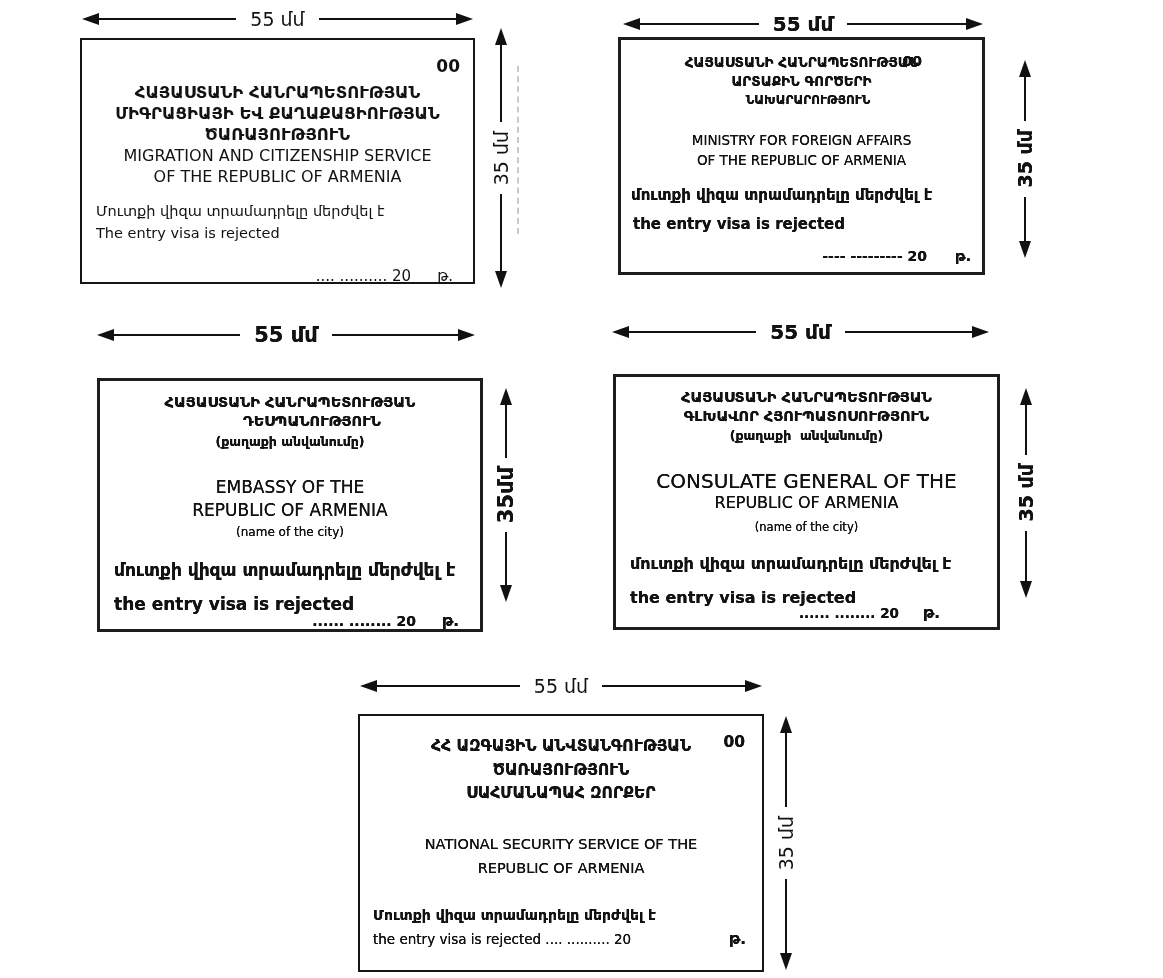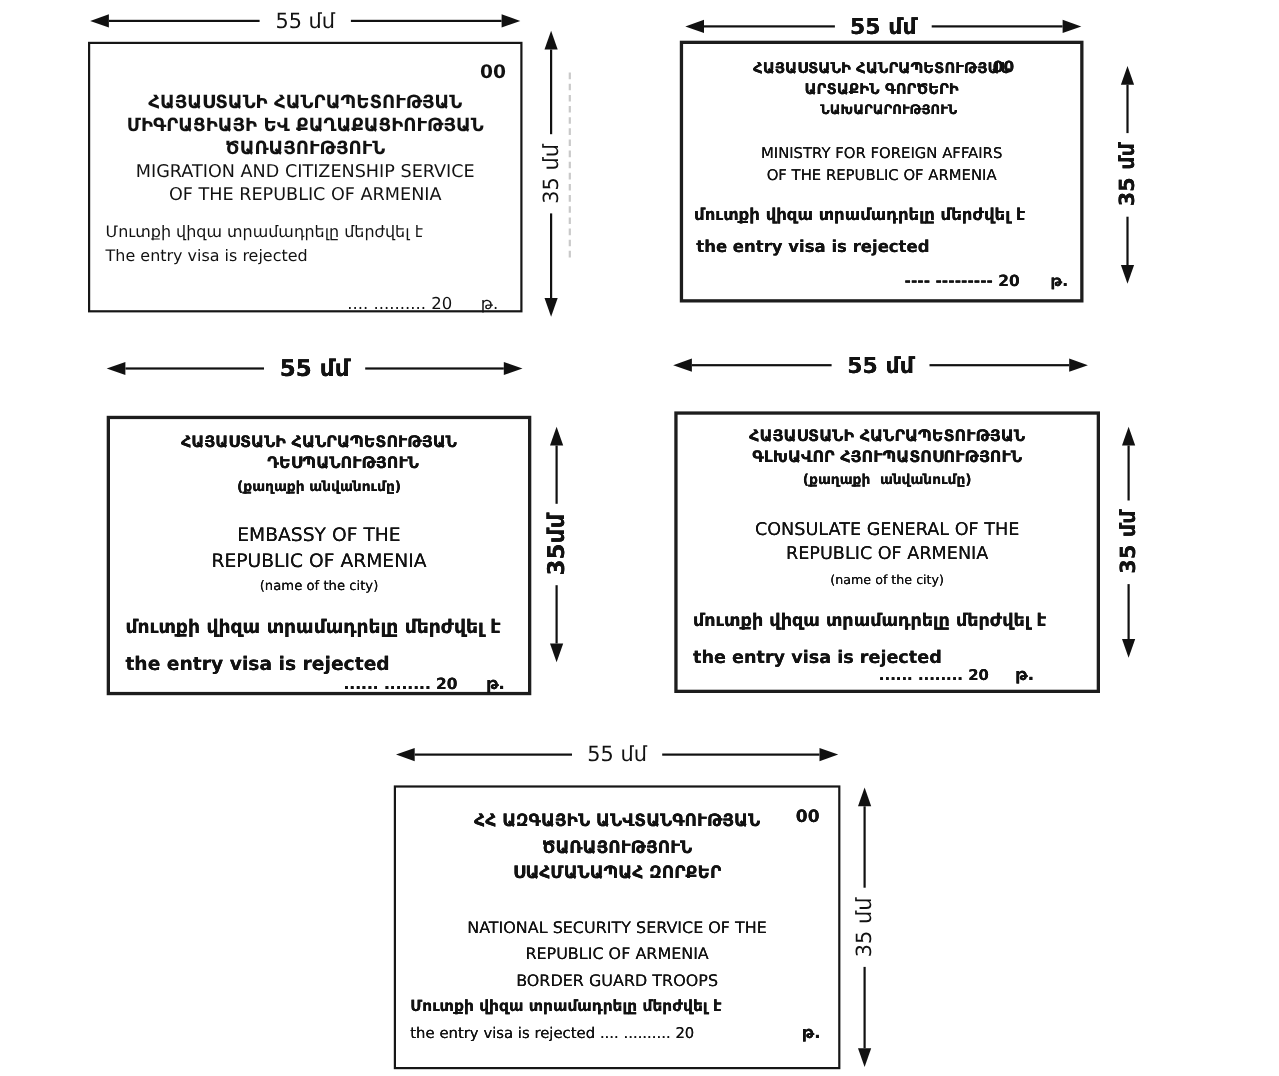--- a/index.html
+++ b/index.html
@@ -151,21 +151,21 @@
     <span class="ah ah-right"></span>
   </div>
 
   <div class="stamp scanbox scan" style="left:613px;top:374px;width:387px;height:256px;">
     <div class="hdr" style="top:11px;">
       <div class="aml" style="font-size:14.5px;line-height:19px;">ՀԱՅԱՍՏԱՆԻ ՀԱՆՐԱՊԵՏՈՒԹՅԱՆ</div>
       <div class="aml" style="font-size:14.5px;line-height:19px;">ԳԼԽԱՎՈՐ ՀՅՈՒՊԱՏՈՍՈՒԹՅՈՒՆ</div>
       <div class="cnote" style="font-size:12.5px;margin-top:2px;">(քաղաքի  անվանումը)</div>
     </div>
     <div class="hdr" style="top:93px;">
-      <div style="font-size:16px;line-height:22px;">CONSULATE GENERAL OF THE</div>
+      <div style="font-size:20px;line-height:22px;">CONSULATE GENERAL OF THE</div>
       <div style="font-size:16px;line-height:22px;">REPUBLIC OF ARMENIA</div>
       <div style="font-size:11.5px;margin-top:6px;">(name of the city)</div>
     </div>
     <div class="bodyblk aml" style="top:175px;left:14px;font-size:16px;">մուտքի վիզա տրամադրելը մերժվել է</div>
     <div class="bodyblk aml" style="top:209px;left:14px;font-size:16px;">the entry visa is rejected</div>
     <div class="dateline aml" style="top:227px;right:57px;font-size:13.5px;">
       <span>...... ........ 20</span>
       <span style="margin-left:24px;font-size:15px;">թ.</span>
     </div>
   </div>
@@ -189,21 +189,20 @@
   <div class="stamp scan" style="left:358px;top:714px;width:406px;height:258px;border-width:2.5px;">
     <div class="code" style="top:19px;right:17px;font-size:15.5px;">00</div>
     <div class="hdr" style="top:19px;">
       <div class="aml" style="font-size:15.5px;line-height:23.5px;">ՀՀ ԱԶԳԱՅԻՆ ԱՆՎՏԱՆԳՈՒԹՅԱՆ</div>
       <div class="aml" style="font-size:15.5px;line-height:23.5px;">ԾԱՌԱՅՈՒԹՅՈՒՆ</div>
       <div class="aml" style="font-size:15.5px;line-height:23.5px;">ՍԱՀՄԱՆԱՊԱՀ ԶՈՐՔԵՐ</div>
     </div>
     <div class="hdr" style="top:116px;">
       <div style="font-size:14.5px;line-height:24px;">NATIONAL SECURITY SERVICE OF THE</div>
       <div style="font-size:14.5px;line-height:24px;">REPUBLIC OF ARMENIA</div>
-      <div style="font-size:14.5px;line-height:24px;">BORDER GUARD TROOPS</div>
     </div>
     <div class="bodyblk aml" style="top:189px;left:13px;font-size:14px;">Մուտքի վիզա տրամադրելը մերժվել է</div>
     <div class="dateline" style="top:214px;left:13px;right:16px;font-size:13.5px;">
       <span>the entry visa is rejected .... .......... 20</span>
       <span class="aml" style="margin-left:auto;font-size:15px;">թ.</span>
     </div>
   </div>
 
   <div class="varrow" style="left:772px;top:716px;height:254px;">
     <span class="av av-up"></span>

